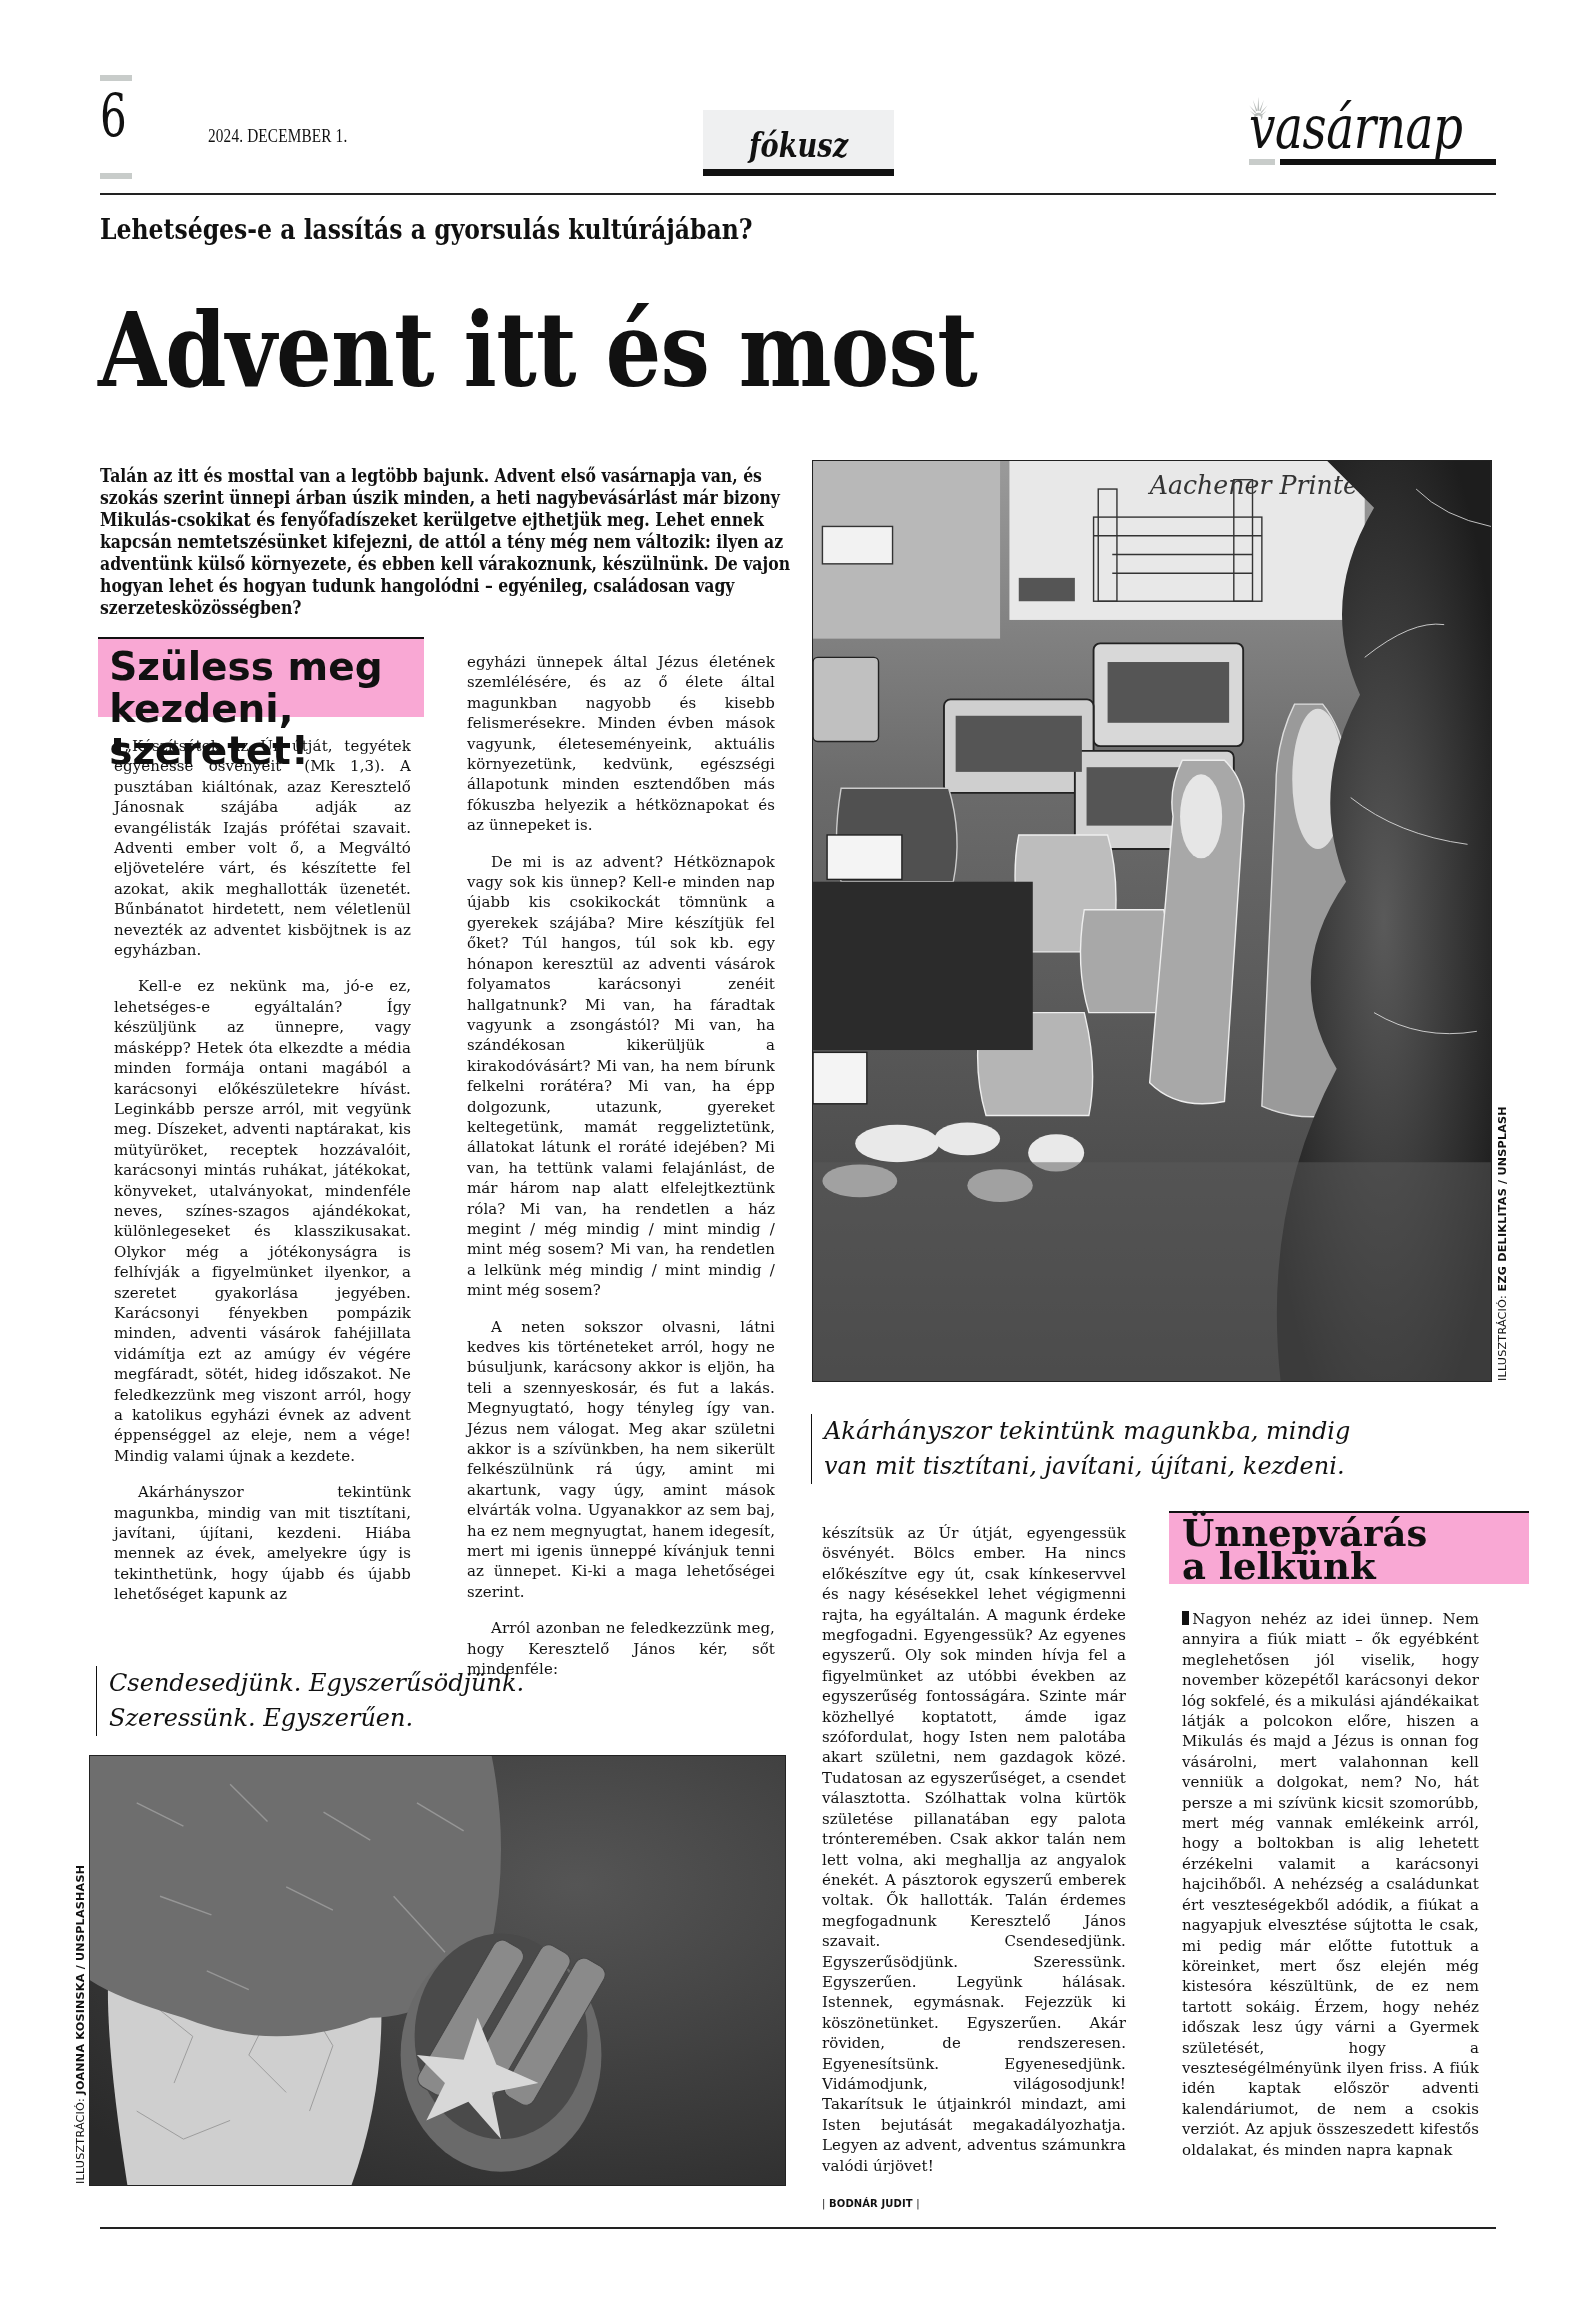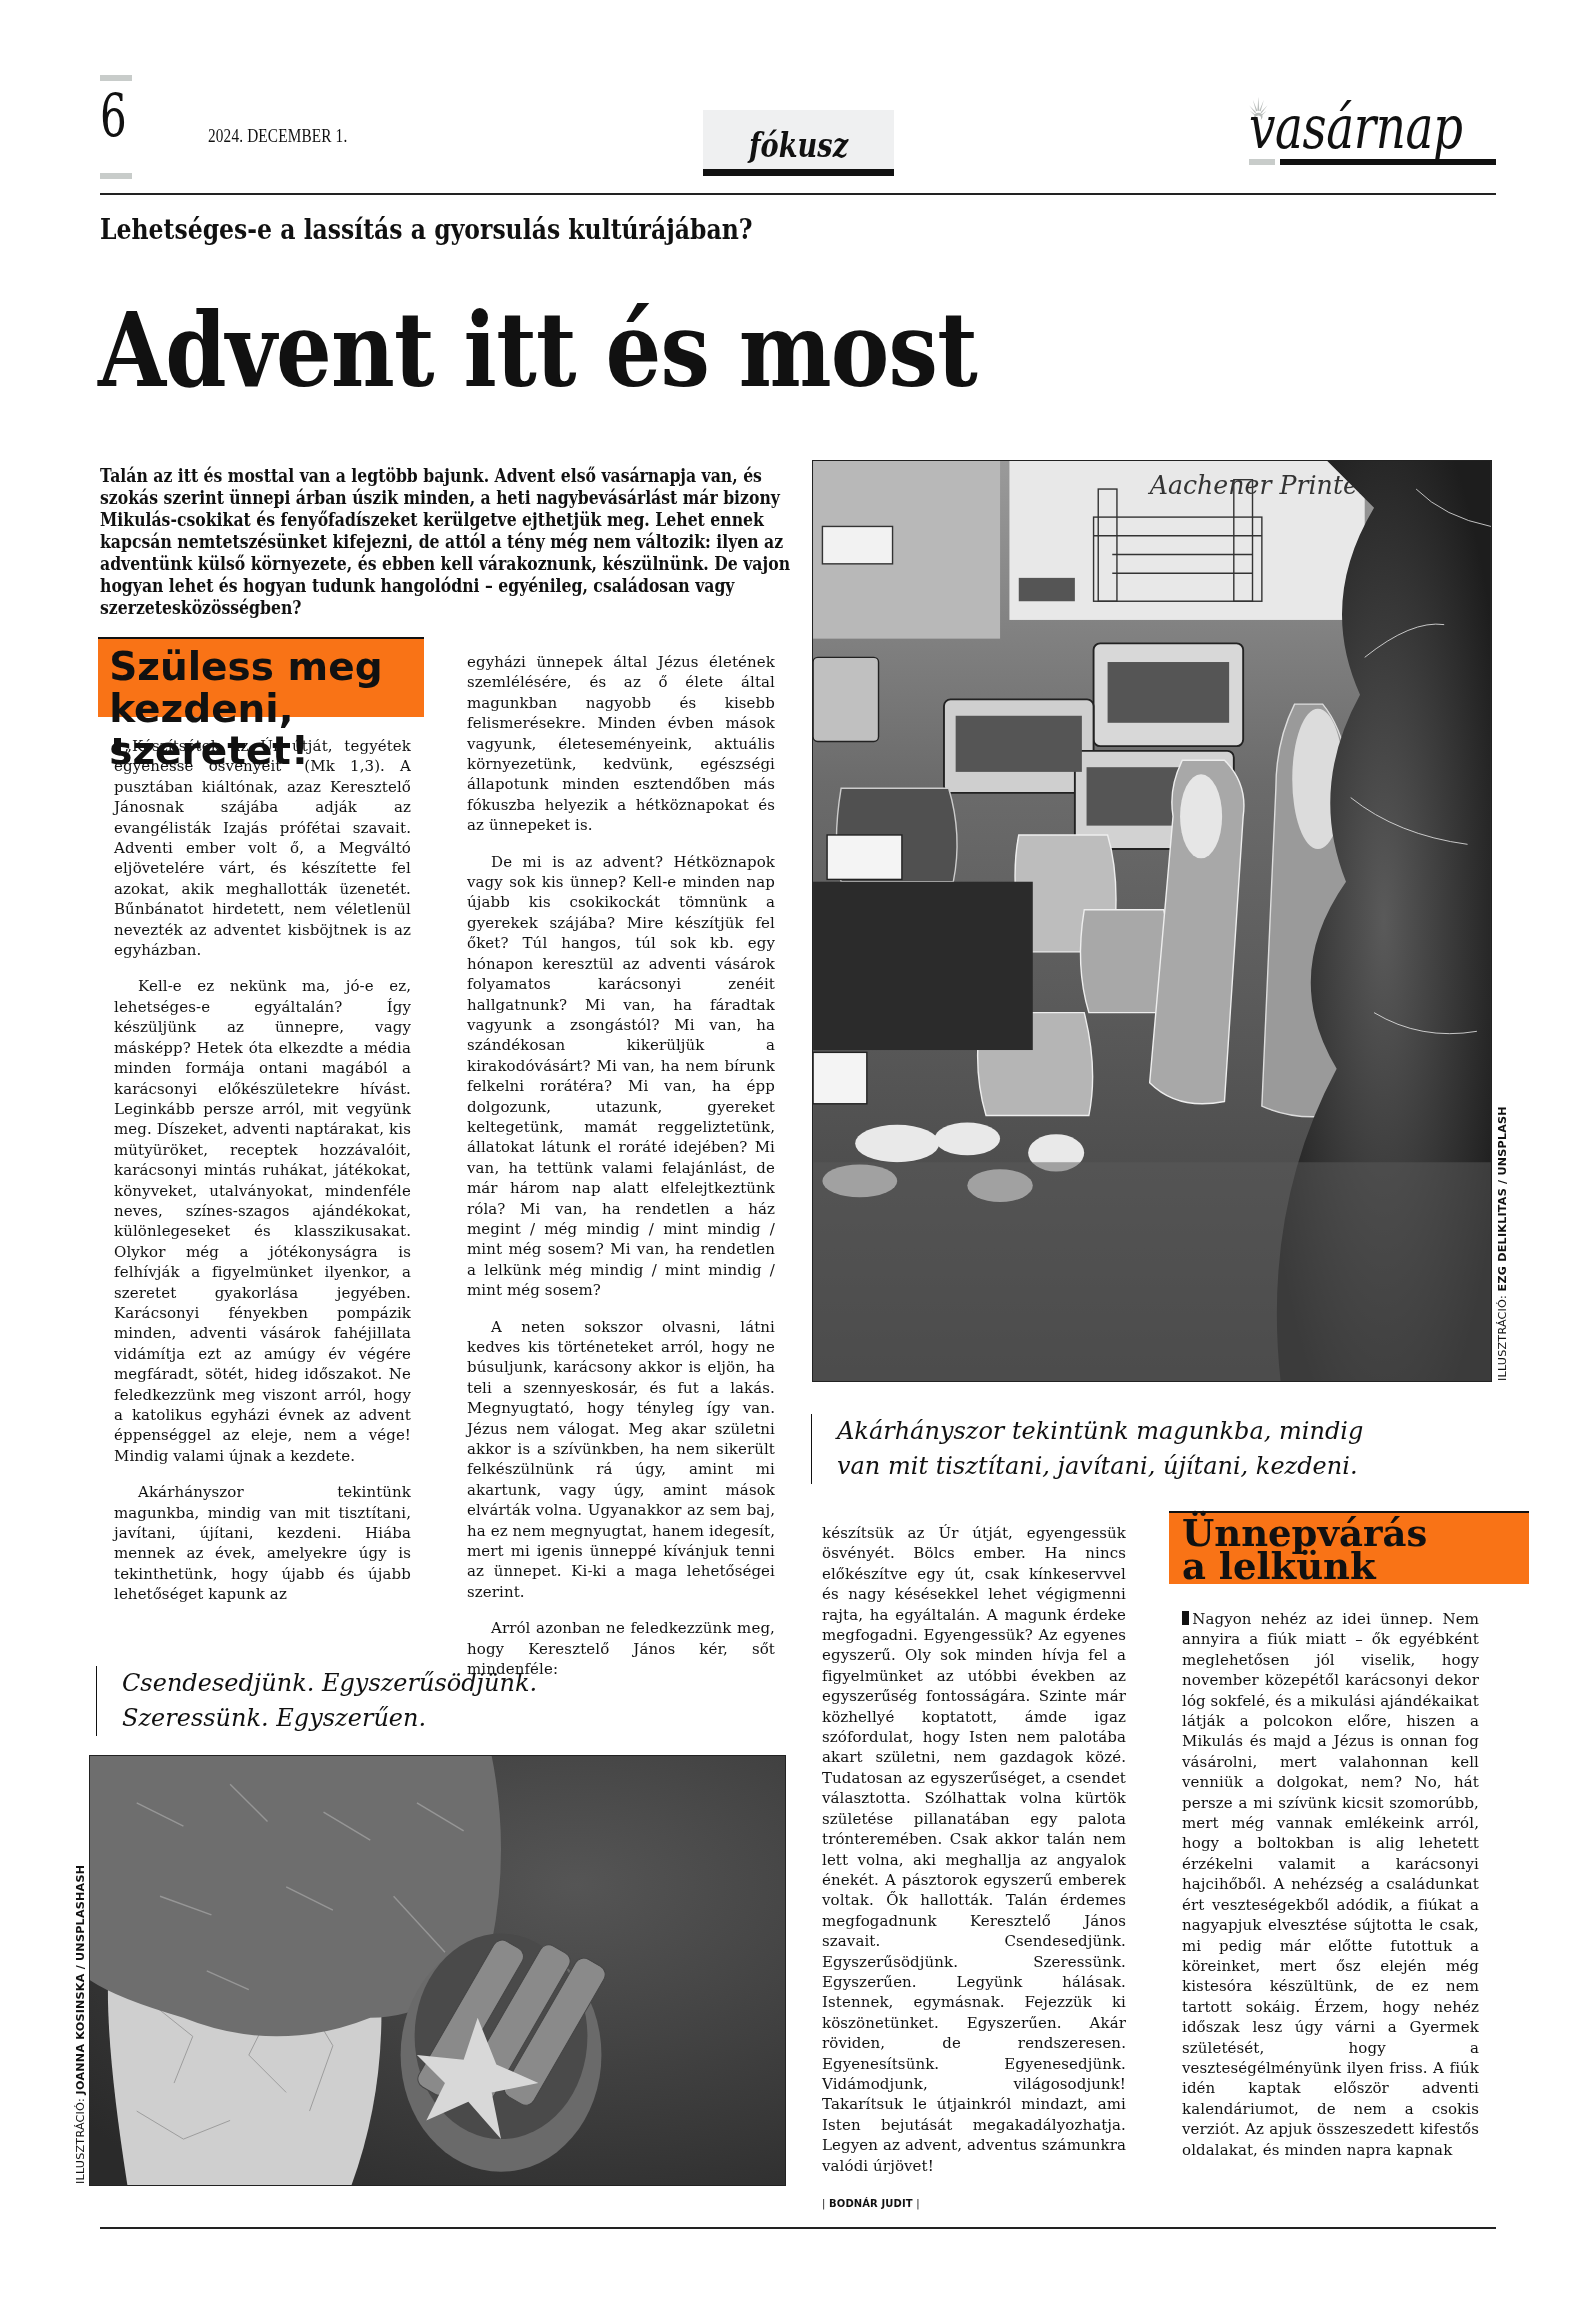--- a/index.html
+++ b/index.html
@@ -18,33 +18,33 @@
   .logo-bar { left:1280px; top:159px; width:216px; height:6px; background:#111; }
   .rule { left:100px; width:1396px; height:1.9px; background:#222; }
 
   
   .kicker { left:100px; top:213px; font-family:"DejaVu Serif", serif; font-weight:bold; font-size:28px; line-height:1.2; transform:scaleX(0.84); transform-origin:left top; white-space:nowrap; }
   .headline { left:98px; top:299px; font-family:"DejaVu Serif", serif; font-weight:bold; font-size:102px; line-height:1; transform:scaleX(0.86); transform-origin:left top; white-space:nowrap; letter-spacing:-0.9px; }
 
   .lead { left:100px; top:465px; width:795px; font-family:"DejaVu Serif", serif; font-weight:bold; font-size:18px; line-height:22px; transform:scaleX(0.87); transform-origin:left top; }
 
   
-  .subhead-box { background:#f97316; border-top:2.8px solid #111; }
+  .subhead-box { background:#f9a8d4; border-top:2.8px solid #111; }
   .subhead { font-family:"DejaVu Sans", sans-serif; font-weight:bold; font-size:40px; line-height:43px; }
 
   
   .col { font-family:"DejaVu Serif", serif; font-size:15px; line-height:20.4px; text-align:justify; hyphens:manual; letter-spacing:0.1px; }
   .col p { margin:16px; text-indent:24px; }
   .col p.first { text-indent:0; }
   .bullet { display:inline-block; width:6.5px; height:14px; background:#111; margin-right:3.7px; vertical-align:-1.4px; }
   .byline { font-family:"DejaVu Sans", sans-serif; font-weight:bold; font-size:10px; }
   .byline .pipe { font-weight:normal; }
 
   
-  .quote { font-family:"DejaVu Serif", serif; font-style:italic; font-size:24px; line-height:35px; border-left:1.4px solid #111; padding-left:25px; transform-origin:left top; }
+  .quote { font-family:"DejaVu Serif", serif; font-style:italic; font-size:24px; line-height:35px; border-left:1.4px solid #111; padding-left:12px; transform-origin:left top; }
 
   
   .photo { overflow:hidden; border:0.9px solid #222; }
   .credit { font-family:"DejaVu Sans", sans-serif; font-size:11.2px; letter-spacing:0.2px; white-space:nowrap; transform-origin:left top; }
   .credit b { font-weight:bold; }
 </style>
 </head>
 <body>
 
 <div class="abs num-bar" style="top:75px;"></div>

